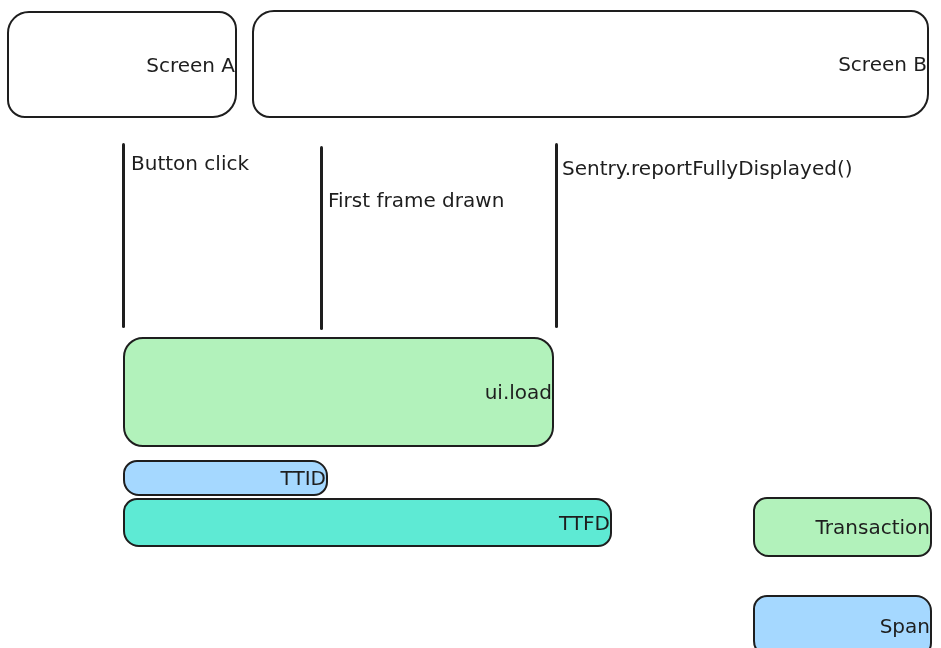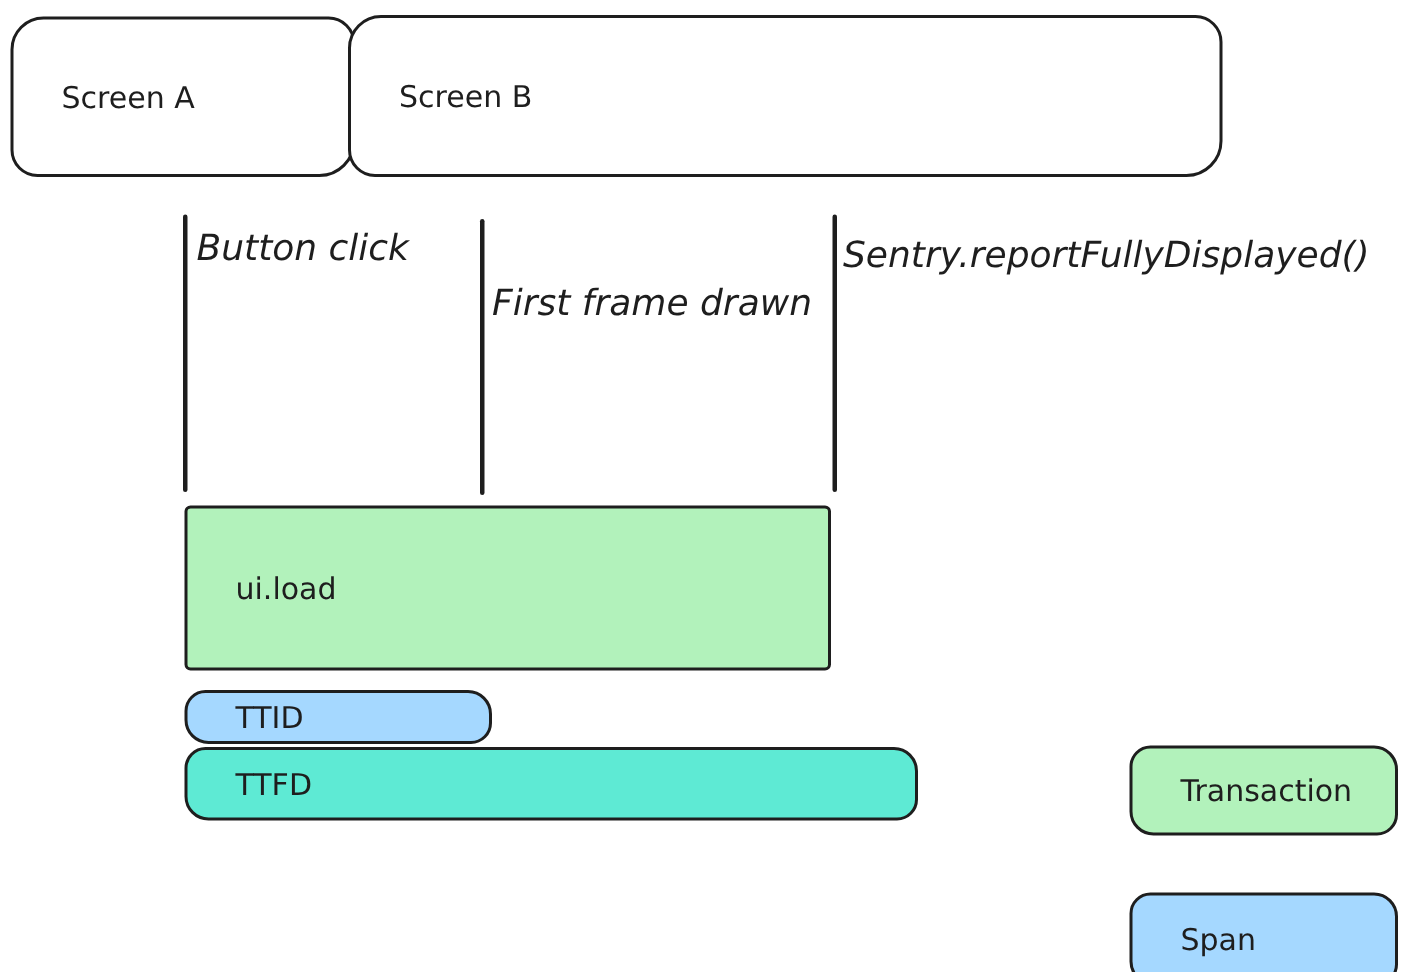--- a/index.html
+++ b/index.html
@@ -15,68 +15,67 @@
     font-family: "DejaVu Sans", sans-serif;
     color: #1e1e1e;
     overflow: hidden;
   }
   .box {
     position: absolute;
     box-sizing: border-box;
     border: 2.5px solid #1e1e1e;
     display: flex;
     align-items: center;
-    justify-content: flex-start;
+    justify-content: flex-end;
     font-size: 20px;
     color: #1e1e1e;
     background: #ffffff;
     padding-left: 32px;
   }
   .screen {
     border-radius: 22px 18px 24px 18px;
   }
   .bar {
     border-radius: 14px 16px 14px 16px;
   }
   .vline {
     position: absolute;
     width: 3px;
     background: #1e1e1e;
     border-radius: 2px;
   }
   .event-label {
     position: absolute;
-    font-size: 24px;
+    font-size: 20px;
     white-space: nowrap;
     color: #1e1e1e;
-    font-style: italic;
   }
 </style>
 </head>
 <body>
 
 <div class="canvas">
 
   <div class="box screen" style="left:7px; top:11px; width:230px; height:107px;">
     <span>Screen A</span>
   </div>
 
-  <div class="box screen" style="left:232px; top:10px; width:583px; height:108px;">
+  <div class="box screen" style="left:252px; top:10px; width:677px; height:108px;">
     <span>Screen B</span>
   </div>
 
   <div class="vline" style="left:122px; top:143px; height:185px;"></div>
   <div class="vline" style="left:320px; top:146px; height:184px;"></div>
   <div class="vline" style="left:555px; top:143px; height:185px;"></div>
 
   <div class="event-label" style="left:131px; top:151px;">Button click</div>
   <div class="event-label" style="left:328px; top:156px;margin-top:32px;">First frame drawn</div>
   <div class="event-label" style="left:562px; top:156px;">Sentry.reportFullyDisplayed()</div>
 
-  <div class="box bar" style="left: 123px; top: 337px; width: 431px; height: 110px; border-radius: 4px; background: rgb(178, 242, 187);">
+  <div class="box bar" style="left: 123px; top: 337px; width: 431px; height: 110px; border-radius: 20px; background: rgb(178, 242, 187);">
     <span>ui.load</span>
   </div>
 
   <div class="box bar" style="left: 123px; top: 460px; width: 205px; height: 36px; background: rgb(165, 216, 255);">
     <span>TTID</span>
   </div>
 
   <div class="box bar" style="left: 123px; top: 498px; width: 489px; height: 49px; background: #5eead4;">
     <span>TTFD</span>
   </div>

